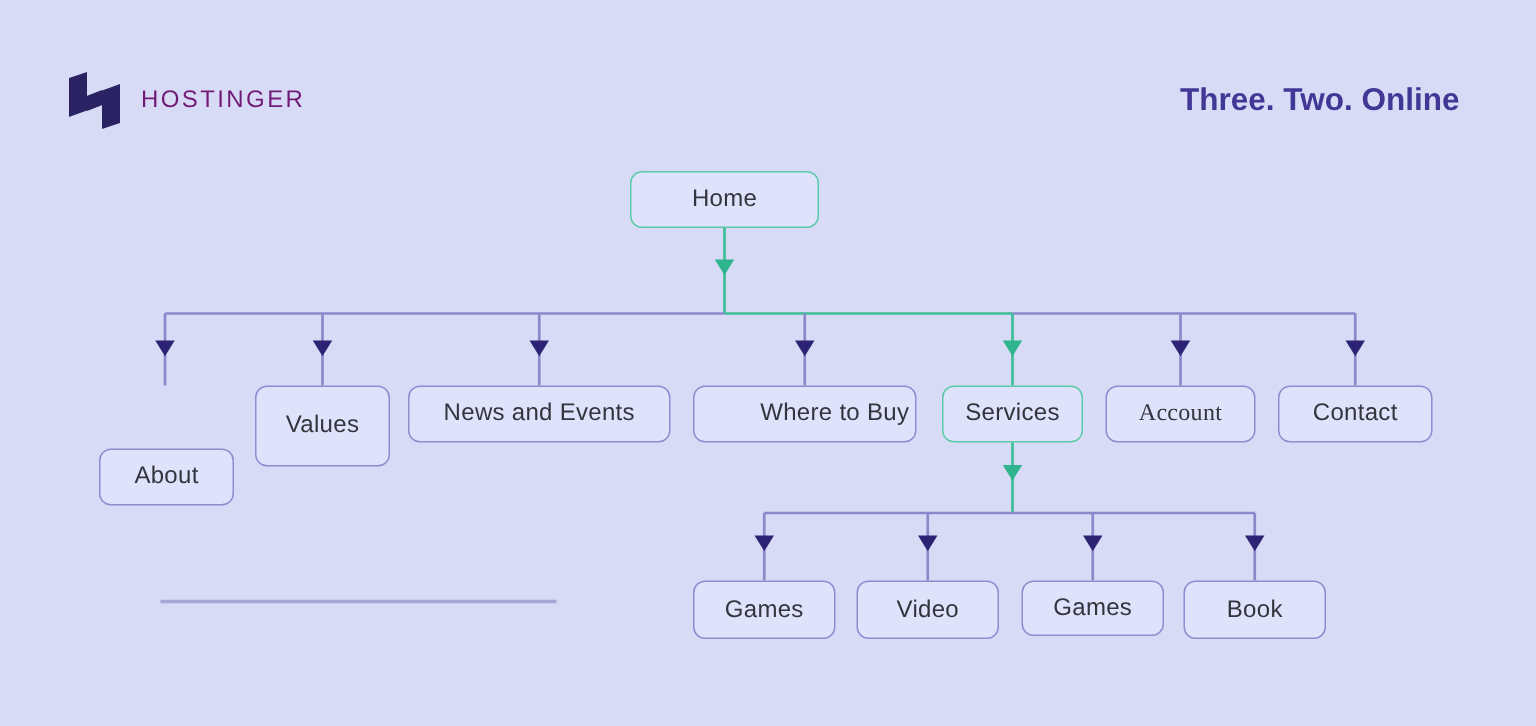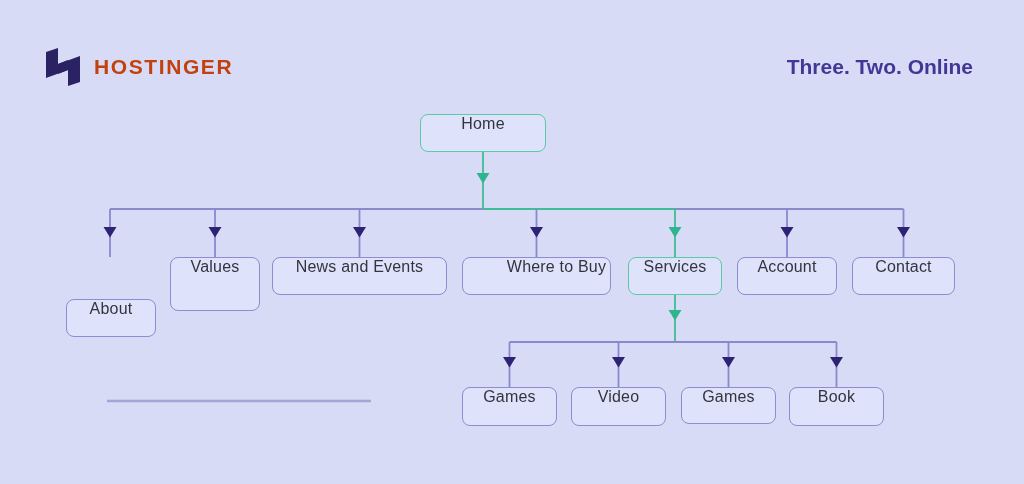--- a/index.html
+++ b/index.html
@@ -10,38 +10,38 @@
     overflow:hidden;
     position:relative;
   }
   .stage{position:absolute;inset:0;width:1024px;height:484px;}
 
   
   .header{position:absolute;left:0;top:0;width:100%;height:90px;}
   .brand{position:absolute;left:44px;top:46px;display:flex;align-items:center;gap:12px;}
   .brand svg{display:block;}
   .brand-name{
-    font-size:21px;font-weight:bold;letter-spacing:1.6px;
-    color:#c2410c;
+    font-size:16px;font-weight:normal;letter-spacing:1.6px;
+    color:#701a75;
   }
   .tagline{
     position:absolute;right:51px;top:55px;
     font-size:21px;font-weight:bold;color:#423795;
   }
 
   
   .diagram{position:absolute;inset:0;}
   .diagram svg{position:absolute;left:0;top:0;}
   .node{
     position:absolute;
     box-sizing:border-box;
     background:#dee2fb;
     border:1.6px solid #8f8cd0;
     border-radius:8px;
-    display:flex;justify-content:center;
+    display:flex;align-items:center;justify-content:center;
   }
   .node.teal{border-color:#5cc9a7;border-width:1.8px;}
   .node span{
     font-size:16px;font-weight:500;color:#34343e;letter-spacing:.2px;
     white-space:nowrap;
   }
 </style>
 </head>
 <body>
 
@@ -104,21 +104,21 @@
         </div>
         <div class="node" style="left: 272px; top: 257px; width: 175px; height: 38px;">
           <span>News and Events</span>
         </div>
         <div class="node" style="left: 462px; top: 257px; width: 149px; height: 38px; padding-left: 40px;">
           <span>Where to Buy</span>
         </div>
         <div class="node teal" style="left: 628px; top: 257px; width: 94px; height: 38px;">
           <span>Services</span>
         </div>
-        <div class="node" style="left: 737px; top: 257px; width: 100px; height: 38px;">
+        <div class="node" style="left: 737px; top: 257px; width: 100px; height: 38px; font-family: Liberation Serif, serif;">
           <span>Account</span>
         </div>
         <div class="node" style="left: 852px; top: 257px; width: 103px; height: 38px;">
           <span>Contact</span>
         </div>
         <div class="node" style="left: 462px; top: 387px; width: 95px; height: 39px;">
           <span>Games</span>
         </div>
         <div class="node" style="left: 571px; top: 387px; width: 95px; height: 39px;">
           <span>Video</span>

